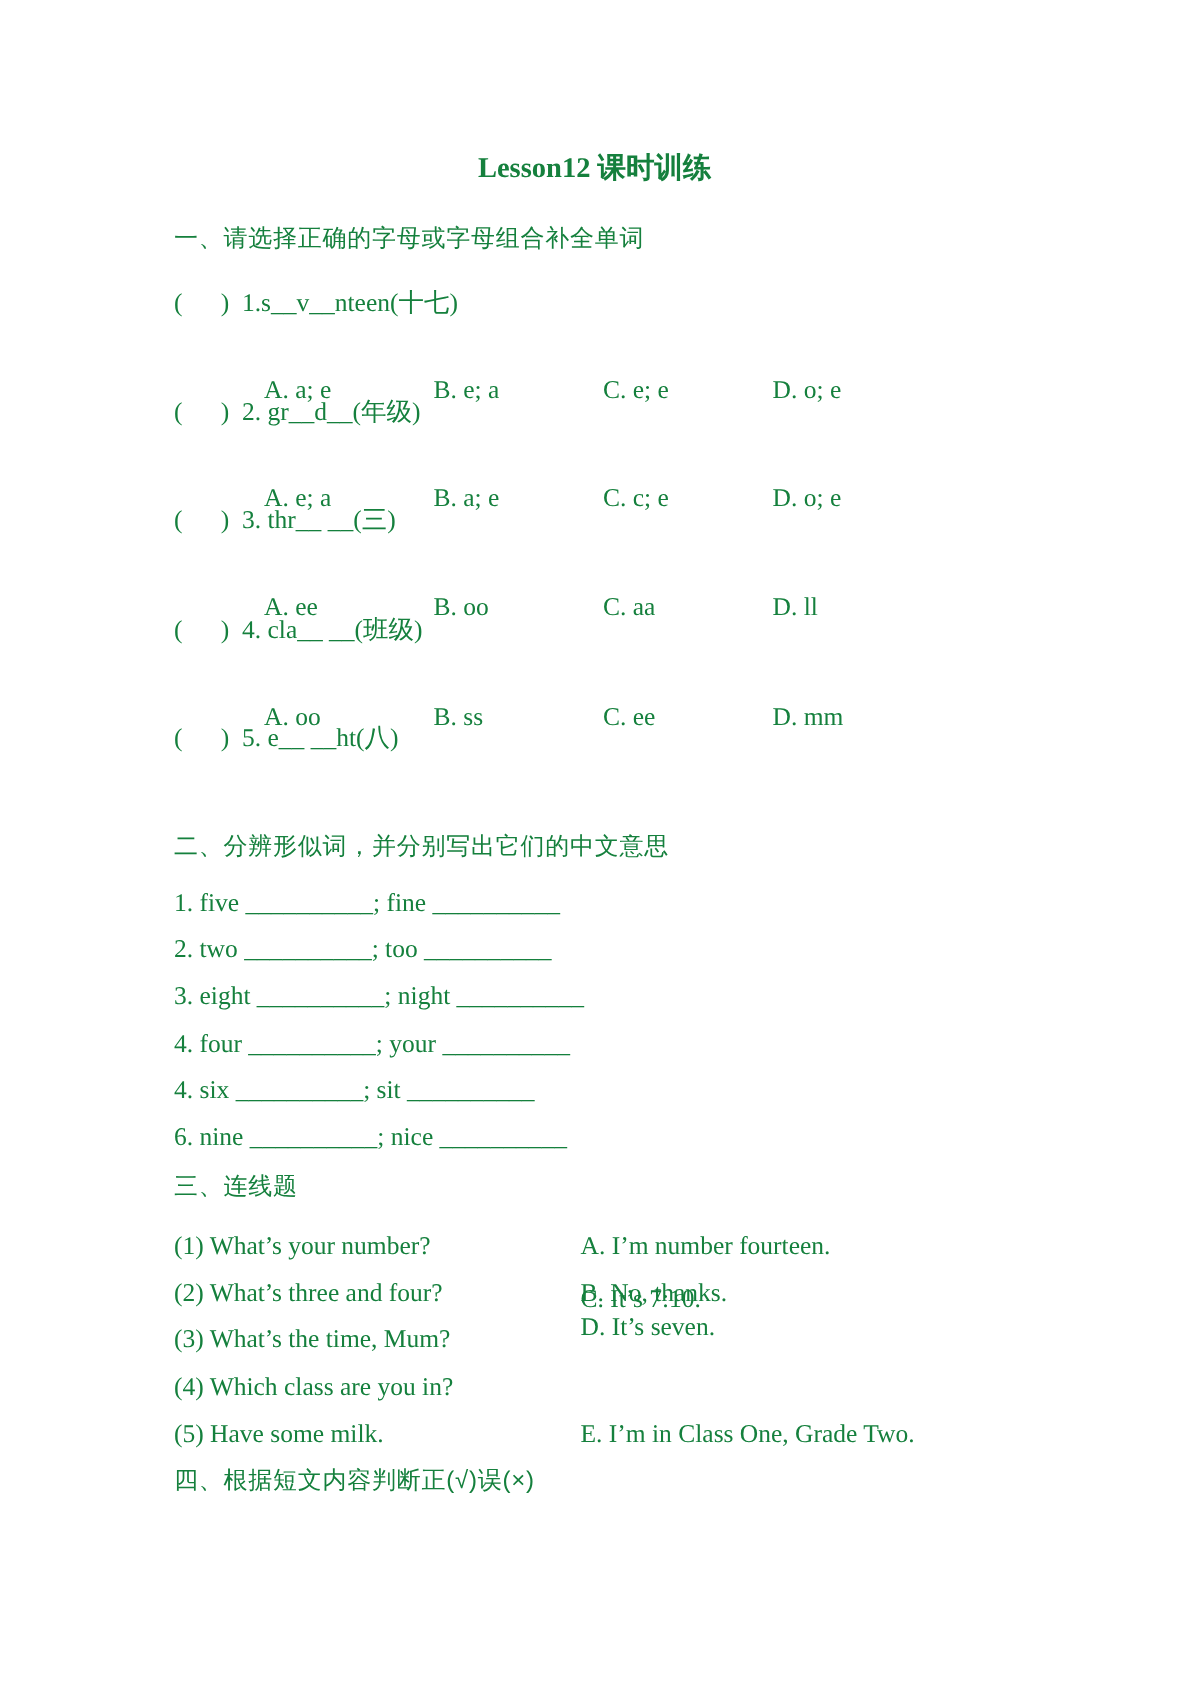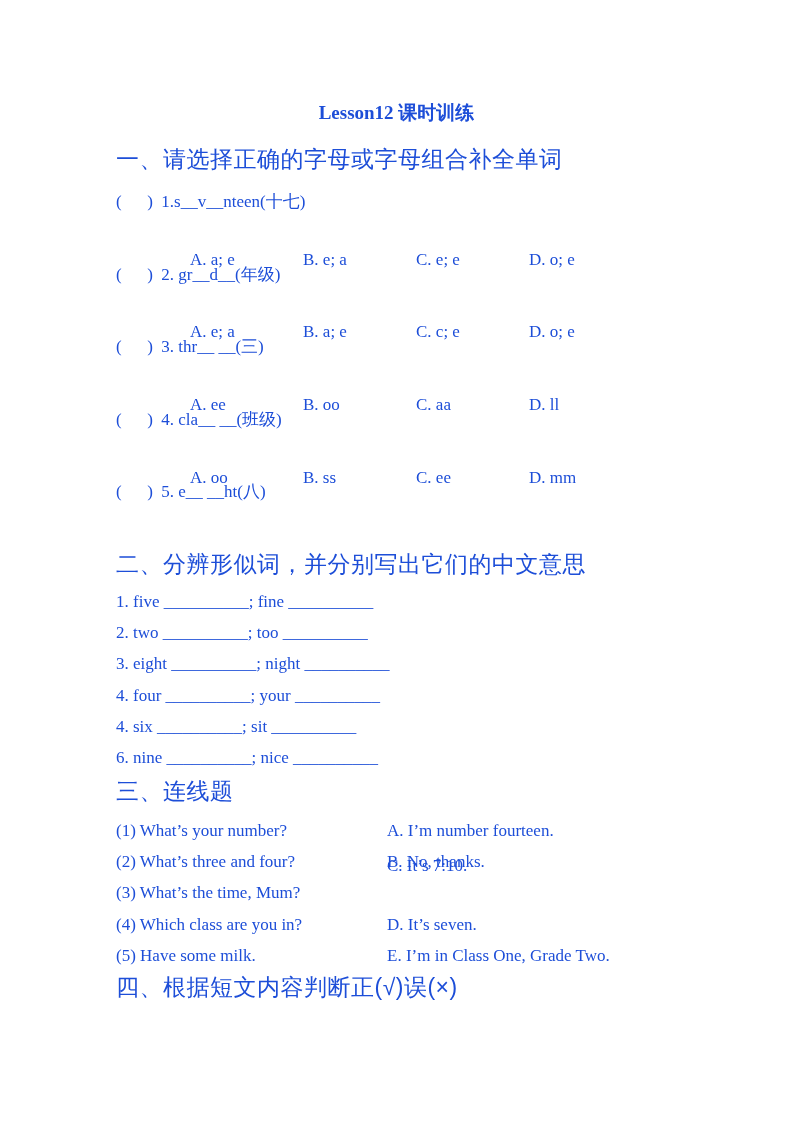--- a/index.html
+++ b/index.html
@@ -5,21 +5,21 @@
   html, body {
     margin: 0;
     padding: 0;
     background: #ffffff;
   }
   .page {
     position: relative;
     width: 793px;
     height: 1122px;
     background: #ffffff;
-    color: #1d4ed8;
+    color: #15803d;
     font-family: "Liberation Serif", "DejaVu Serif", serif;
     font-size: 17px;
     overflow: hidden;
   }
   .line {
     position: absolute;
     left: 116px;
     line-height: 21px;
     white-space: pre;
   }
@@ -28,25 +28,25 @@
     left: 0;
     width: 793px;
     text-align: center;
     font-size: 19px;
     font-weight: bold;
     line-height: 23px;
     white-space: pre;
   }
   .heading {
     font-family: "Liberation Sans", "DejaVu Sans", sans-serif;
-    font-size: 23px;
+    font-size: 16px;
     letter-spacing: 0.5px;
   }
   .options {
-    left: 173px;
+    left: 159px;
   }
   .opt {
     display: inline-block;
     width: 113px;
     white-space: pre;
   }
   .opt.last {
     width: auto;
   }
   .match-right {
@@ -99,20 +99,20 @@
   <div class="line" style="top:820px">(1) What’s your number?</div>
   <div class="line match-right" style="top:820px">A. I’m number fourteen.</div>
 
   <div class="line" style="top:851px">(2) What’s three and four?</div>
   <div class="line match-right" style="top:851px">B. No, thanks.</div>
 
   <div class="line" style="top:882px">(3) What’s the time, Mum?</div>
   <div class="line match-right" style="top:855px">C. It’s 7:10.</div>
 
   <div class="line" style="top:914px">(4) Which class are you in?</div>
-  <div class="line match-right" style="top:914px">D. It’s seven.</div>
+  <div class="line match-right" style="top:874px">D. It’s seven.</div>
 
   <div class="line" style="top:945px">(5) Have some milk.</div>
   <div class="line heading" style="top:977px">四、根据短文内容判断正(√)误(×)</div>
 
   <div class="line match-right" style="top:945px">E. I’m in Class One, Grade Two.</div>
 
 </div>
 
 </body></html>

